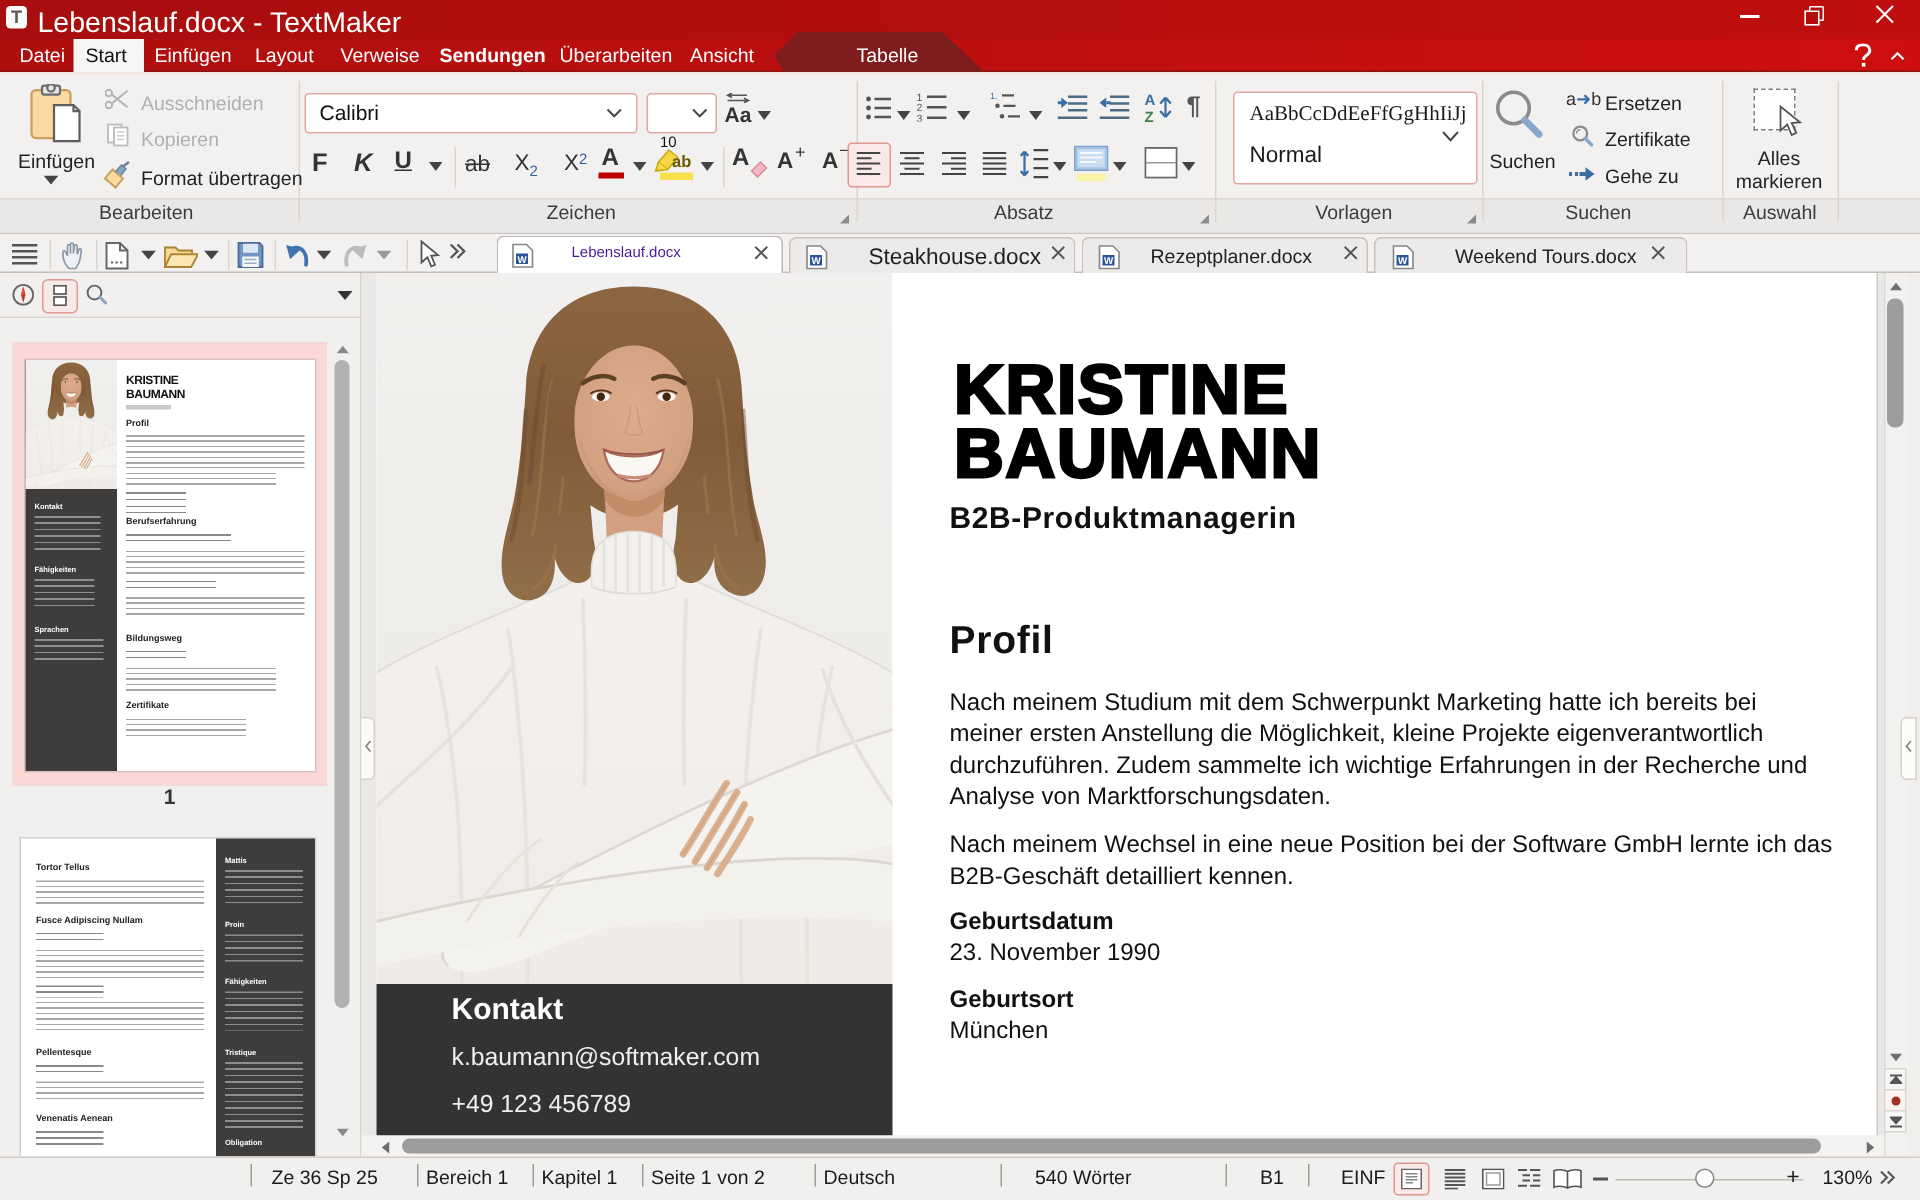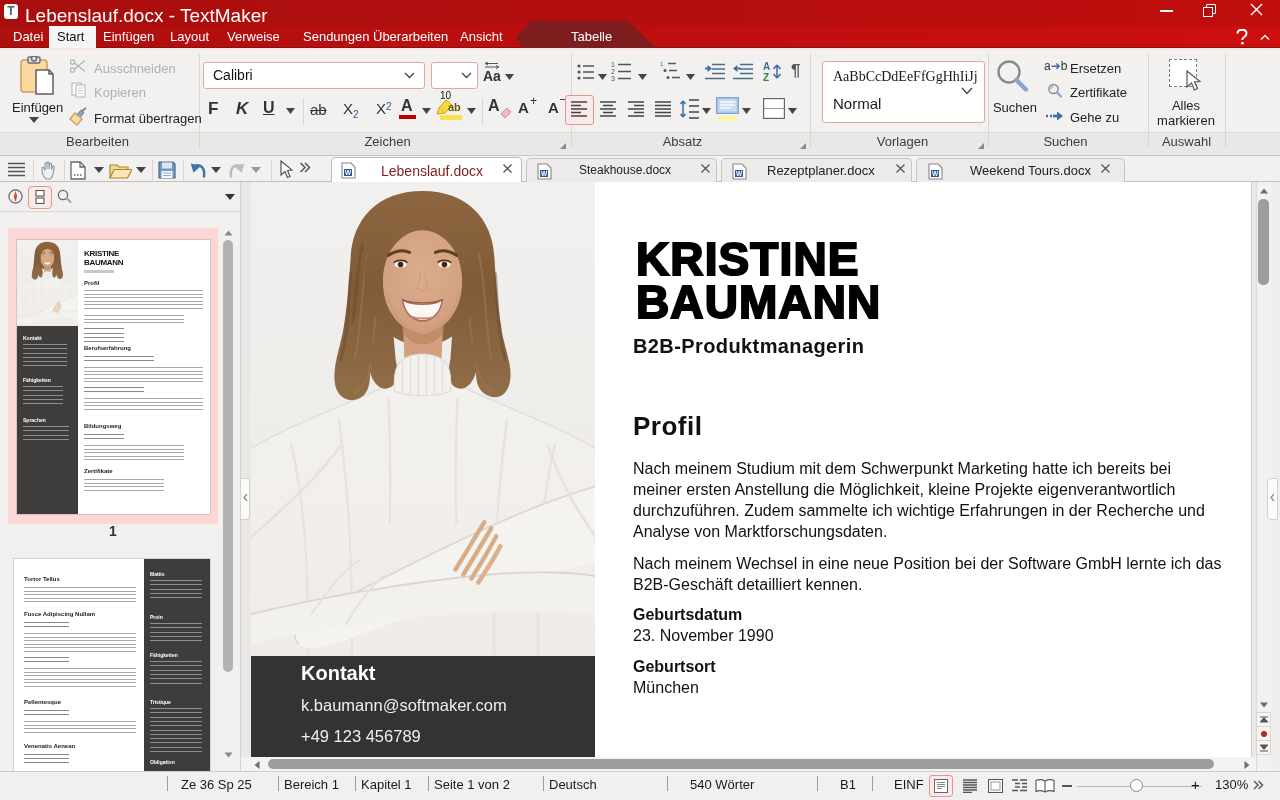--- a/index.html
+++ b/index.html
@@ -107,21 +107,21 @@
 </div>
 
 <div class="abs" style="left:0;top:26px;width:1280px;height:22px;background:linear-gradient(90deg,#ae0f0f,#cd0e0e);box-shadow:inset 0 -1px 0 #8c1010;">
   <div class="abs" style="left:516px;top:-5px;width:140px;height:27px;background:#7d1d1d;clip-path:polygon(16px 0,112px 0,140px 100%,7px 100%,0 60%);"></div>
   <div class="mi" style="left:13px;">Datei</div>
   <div class="abs" style="left:49px;top:0;width:47px;height:22px;background:#f6f5f4;"></div>
   <div class="mi" style="left:57px;color:#111;">Start</div>
   <div class="mi" style="left:103px;">Einfügen</div>
   <div class="mi" style="left:170px;">Layout</div>
   <div class="mi" style="left:227px;">Verweise</div>
-  <div class="mi" style="left:303px;">Sendungen</div>
+  <div class="mi" style="left:293px;font-weight:bold;">Sendungen</div>
   <div class="mi" style="left:373px;">Überarbeiten</div>
   <div class="mi" style="left:460px;">Ansicht</div>
   <div class="mi" style="left:571px;">Tabelle</div>
   <svg class="ico" style="left:1236px;top:3px;" width="12" height="16" viewBox="0 0 12 16">
       <path d="M1.5 4.5 C1.5 1.5 4 0.8 6 0.8 C 8.5 0.8 10.5 2.2 10.5 4.6 C 10.5 6.6 9 7.4 7.8 8.3 C 6.8 9 6.3 9.6 6.3 11" fill="none" stroke="#fff" stroke-width="2"></path>
       <rect x="5.2" y="13" width="2.4" height="2.4" fill="#fff"></rect>
     </svg>
   <svg class="ico" style="left:1260px;top:8px;" width="10" height="7" viewBox="0 0 10 7">
       <path d="M1 5.5 L5 1.5 L9 5.5" stroke="#fff" stroke-width="1.4" fill="none"></path>
     </svg>
@@ -413,30 +413,30 @@
 
   <div class="abs" style="left:526px;top:2px;width:189px;height:23px;background:#edebe9;border:1px solid #c6c3c0;border-bottom:none;border-radius:5px 5px 0 0;"></div>
   <div class="abs" style="left:721px;top:2px;width:189px;height:23px;background:#edebe9;border:1px solid #c6c3c0;border-bottom:none;border-radius:5px 5px 0 0;"></div>
   <div class="abs" style="left:916px;top:2px;width:207px;height:23px;background:#edebe9;border:1px solid #c6c3c0;border-bottom:none;border-radius:5px 5px 0 0;"></div>
   <div class="abs" style="left:331px;top:1px;width:189px;height:24px;background:#fff;border:1px solid #bdbab7;border-bottom:none;border-radius:5px 5px 0 0;"></div>
   <svg class="ico" style="left:341px;top:6px;" width="15" height="17" viewBox="0 0 15 17">
     <path d="M1 1 L10 1 L14 5 L14 16 L1 16 Z" fill="#fff" stroke="#888" stroke-width="1.1"></path>
     <rect x="3" y="7" width="8" height="7" fill="#2b579a"></rect>
     <text x="4" y="13.2" font-size="6.5" font-weight="bold" fill="#fff" font-family="Liberation Sans">W</text>
   </svg>
-  <div class="abs" style="left:381px;top:7px;font-size:14px;color:#7f1d1d;">Lebenslauf.docx</div>
+  <div class="abs" style="left:381px;top:7px;font-size:10px;color:#4c1d95;">Lebenslauf.docx</div>
   <svg class="tabx" style="left:502px;top:7px;" width="11" height="11" viewBox="0 0 11 11">
       <path d="M1.5 1.5 L9.5 9.5 M9.5 1.5 L1.5 9.5" stroke="#555" stroke-width="1.3"></path>
     </svg>
   <svg class="ico" style="left:537px;top:7px;" width="15" height="17" viewBox="0 0 15 17">
     <path d="M1 1 L10 1 L14 5 L14 16 L1 16 Z" fill="#fff" stroke="#888" stroke-width="1.1"></path>
     <rect x="3" y="7" width="8" height="7" fill="#2b579a"></rect>
     <text x="4" y="13.2" font-size="6.5" font-weight="bold" fill="#fff" font-family="Liberation Sans">W</text>
   </svg>
-  <div class="abs" style="left:579px;top:7px;font-size:12px;color:#222;">Steakhouse.docx</div>
+  <div class="abs" style="left:579px;top:7px;font-size:15px;color:#222;">Steakhouse.docx</div>
   <svg class="tabx" style="left:700px;top:7px;" width="11" height="11" viewBox="0 0 11 11">
       <path d="M1.5 1.5 L9.5 9.5 M9.5 1.5 L1.5 9.5" stroke="#555" stroke-width="1.3"></path>
     </svg>
   <svg class="ico" style="left:732px;top:7px;" width="15" height="17" viewBox="0 0 15 17">
     <path d="M1 1 L10 1 L14 5 L14 16 L1 16 Z" fill="#fff" stroke="#888" stroke-width="1.1"></path>
     <rect x="3" y="7" width="8" height="7" fill="#2b579a"></rect>
     <text x="4" y="13.2" font-size="6.5" font-weight="bold" fill="#fff" font-family="Liberation Sans">W</text>
   </svg>
   <div class="abs" style="left:767px;top:7px;font-size:13px;color:#222;">Rezeptplaner.docx</div>
   <svg class="tabx" style="left:895px;top:7px;" width="11" height="11" viewBox="0 0 11 11">

